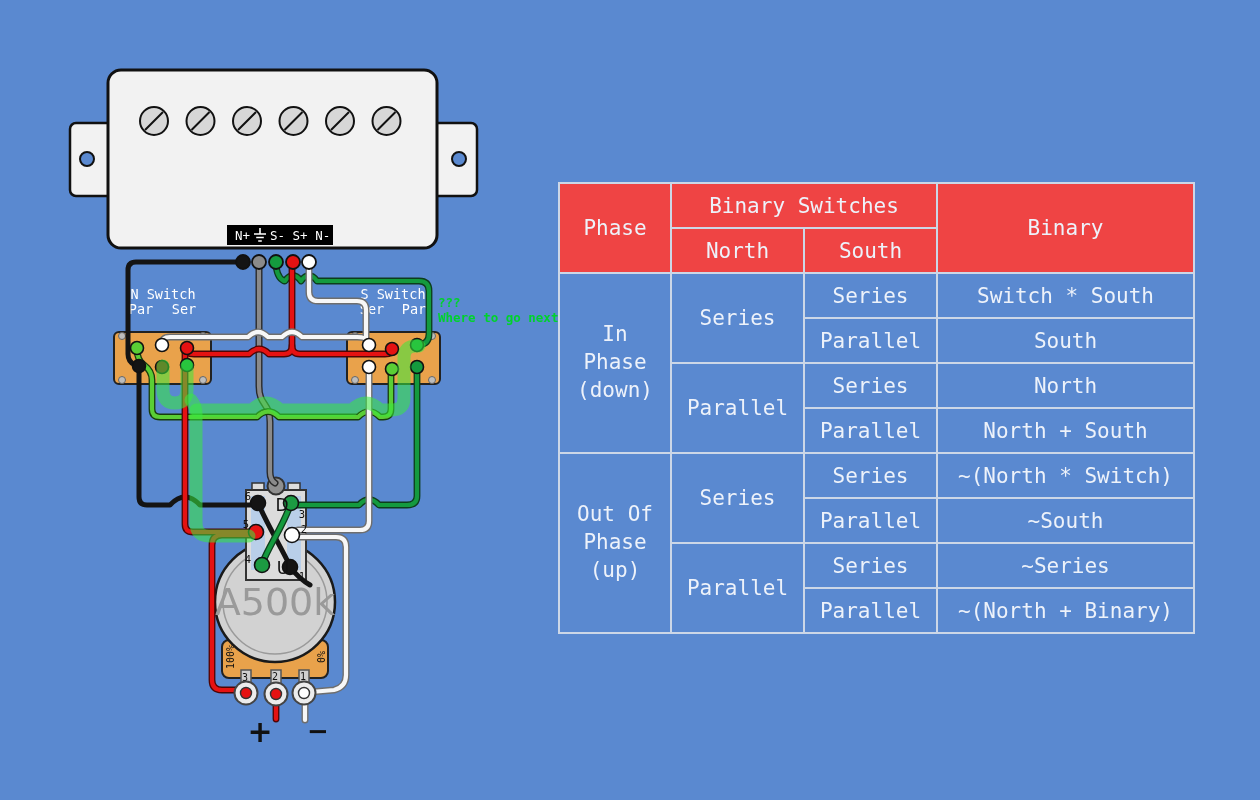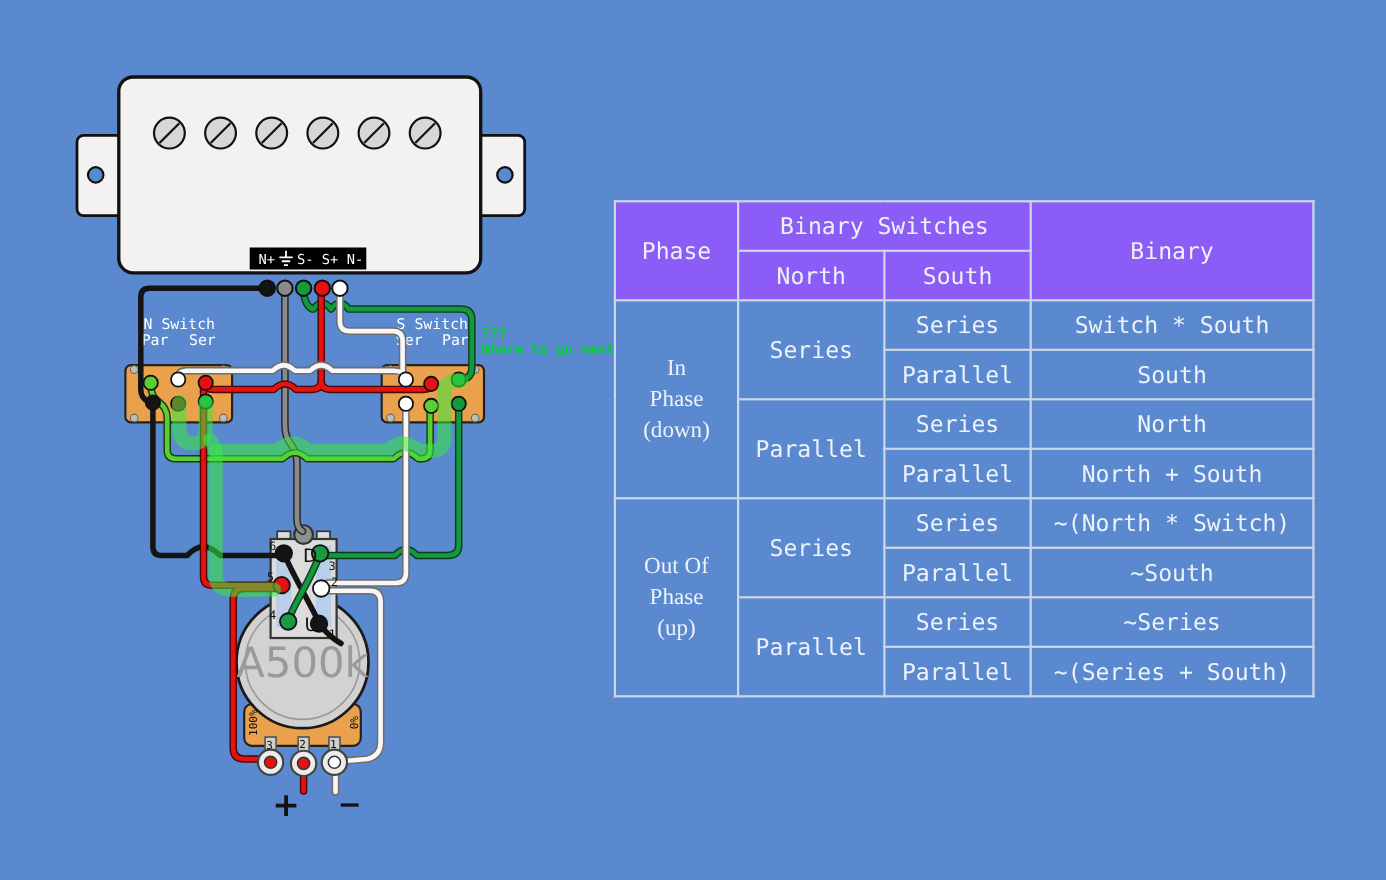--- a/index.html
+++ b/index.html
@@ -17,24 +17,24 @@
   }
   #truth-table td,#truth-table th{
     border:2px solid #ccd7e7;
     color:#edf2fa;
     font-family:"DejaVu Sans Mono", monospace;
     font-weight:normal;
     font-size:21px;
     text-align:center;vertical-align:middle;
     padding:0 6px;
   }
-  #truth-table th{background:#8b5cf6;}
+  #truth-table th{background:#ef4444;}
   #truth-table .hrow{height:45px;}
   #truth-table .brow{height:45px;}
-  .phase-line{display:block;line-height:1.32;font-family:Liberation Serif, serif;}
+  .phase-line{display:block;line-height:1.32;}
   
   .mono-label{font-family:"DejaVu Sans Mono", monospace;}
   .sans-label{font-family:"DejaVu Sans", sans-serif;}
 </style>
 </head>
 <body>
 
 <svg id="diagram" width="560" height="800" viewBox="0 0 560 800">
 
   <rect x="70" y="123" width="44" height="73" rx="6" fill="#f2f2f2" stroke="#111" stroke-width="2.5"></rect>
@@ -279,16 +279,16 @@
     <td>Parallel</td>
     <td>~South</td>
   </tr>
   <tr class="brow">
     <td rowspan="2">Parallel</td>
     <td>Series</td>
     <td>~Series</td>
   </tr>
   <tr class="brow">
     <td>Parallel</td>
-    <td>~(Series + South)</td>
+    <td>~(North + Binary)</td>
   </tr>
 </tbody>
   </table>
 
 </body></html>

